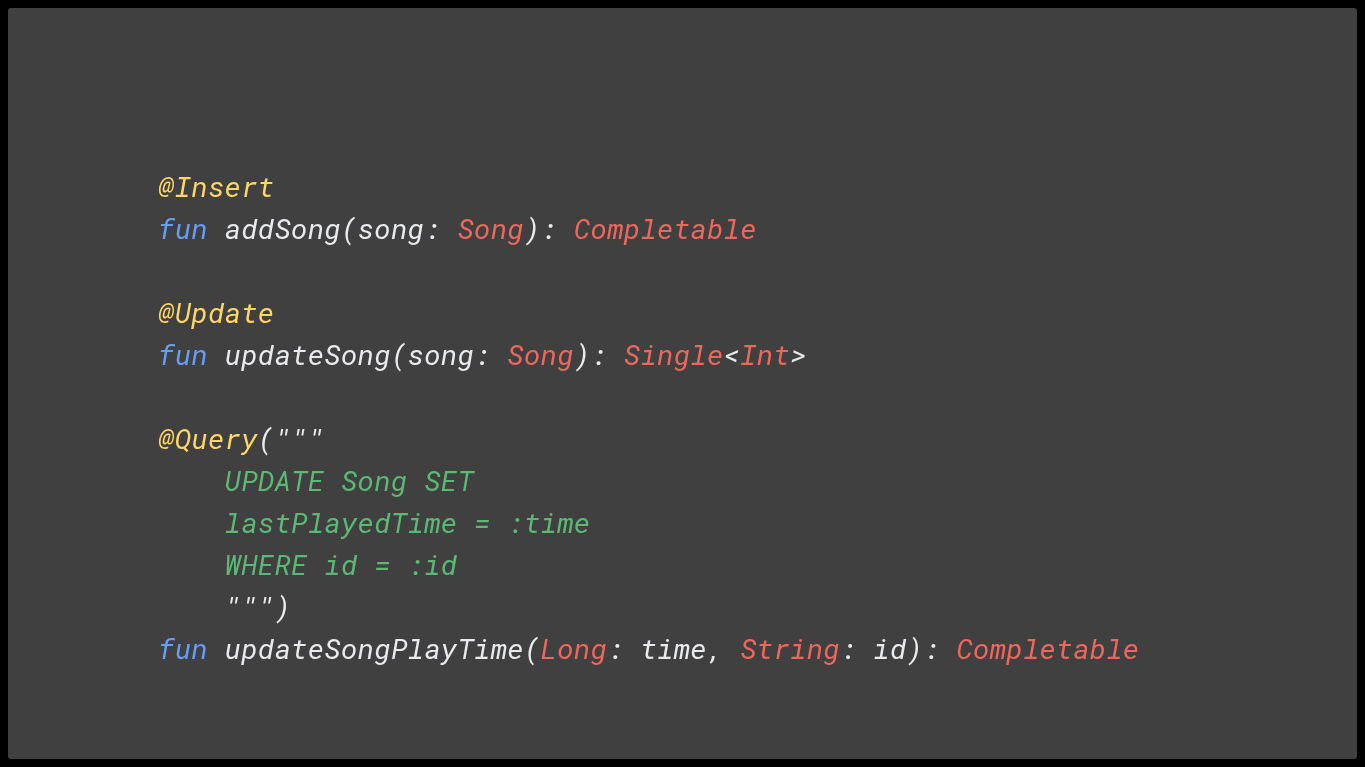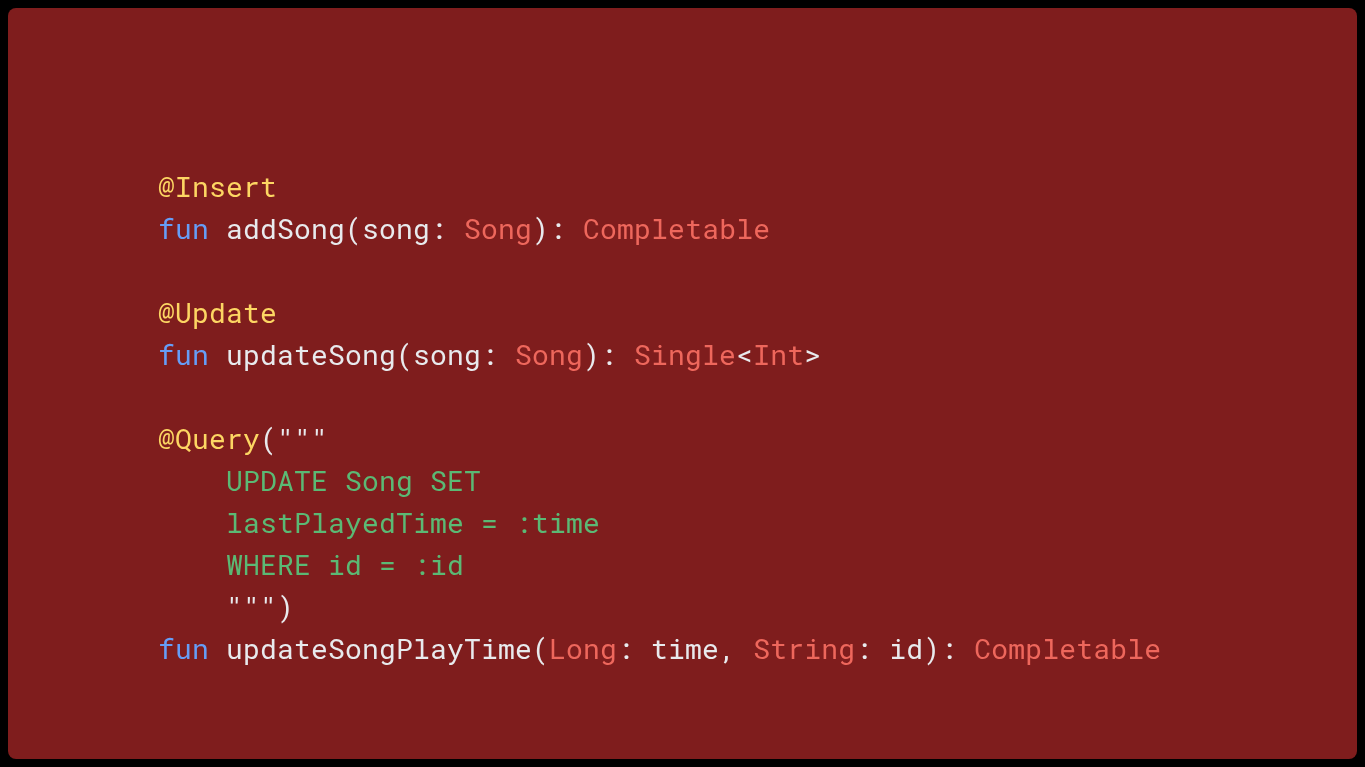--- a/index.html
+++ b/index.html
@@ -9,23 +9,24 @@
     height: 767px;
     background: #000;
     overflow: hidden;
   }
   .slide {
     position: absolute;
     top: 8px;
     left: 8px;
     right: 8px;
     bottom: 8px;
-    background: #7f1d1d;
-    border-radius: 8px;
+    background: #404040;
+    border-radius: 3px;
     box-sizing: border-box;
+    font-style: italic;
   }
   pre.code {
     margin: 0;
     padding: 158px 0 0 150px;
     font-family: "Roboto Mono", "SFMono-Regular", Menlo, Consolas, "Liberation Mono", monospace;
     font-size: 28px;
     line-height: 42px;
     font-weight: 400;
     white-space: pre;
     color: #e8eaed;

